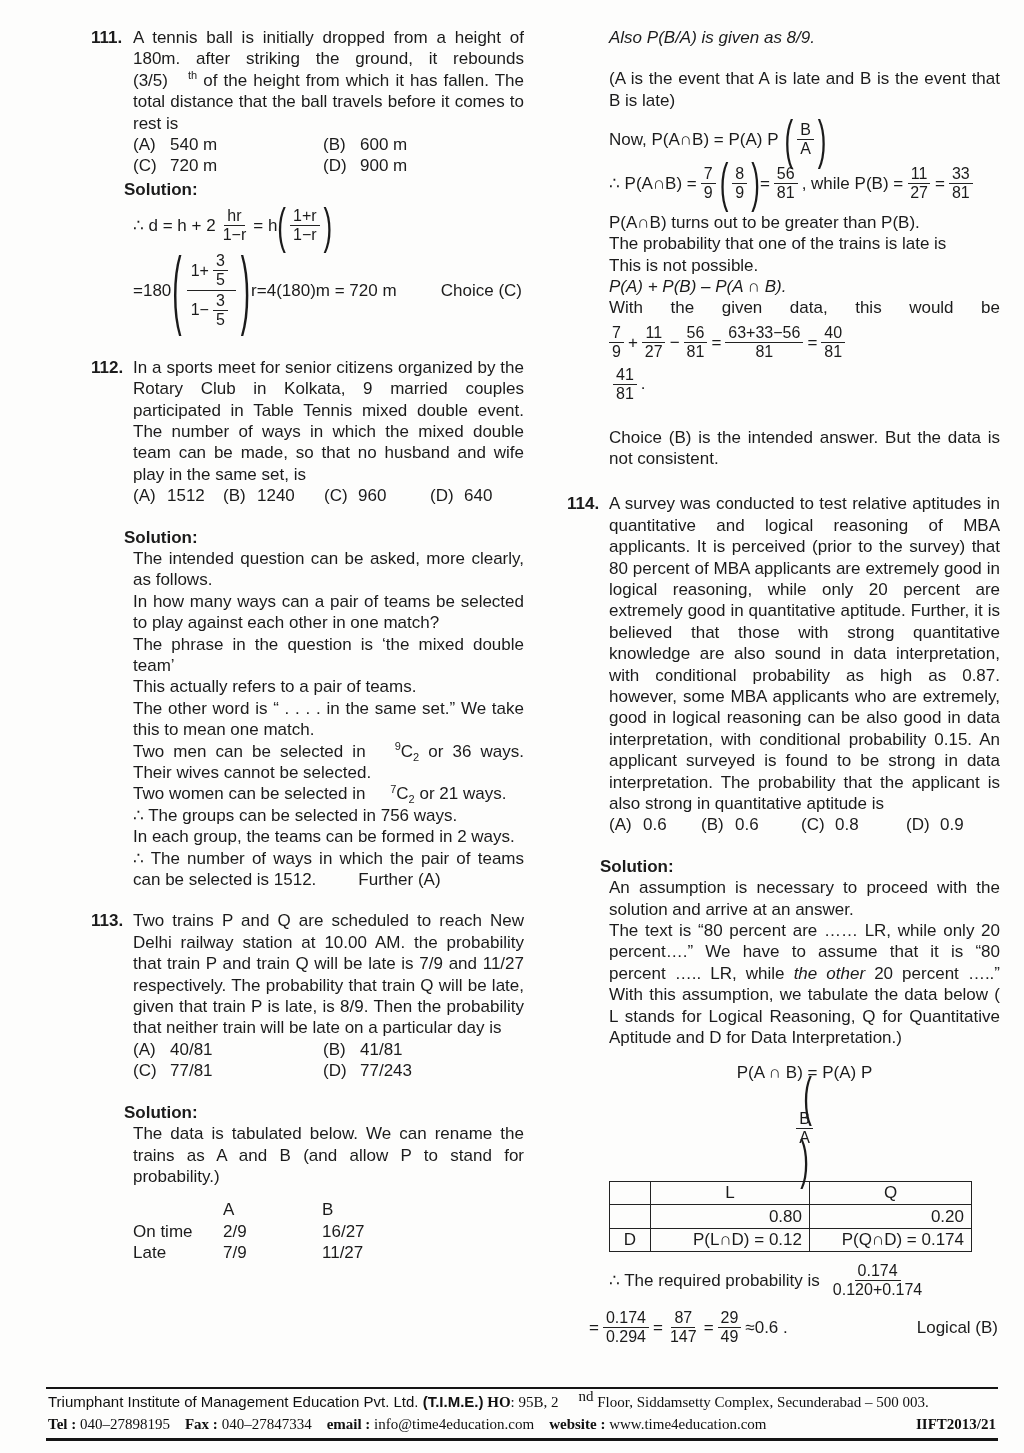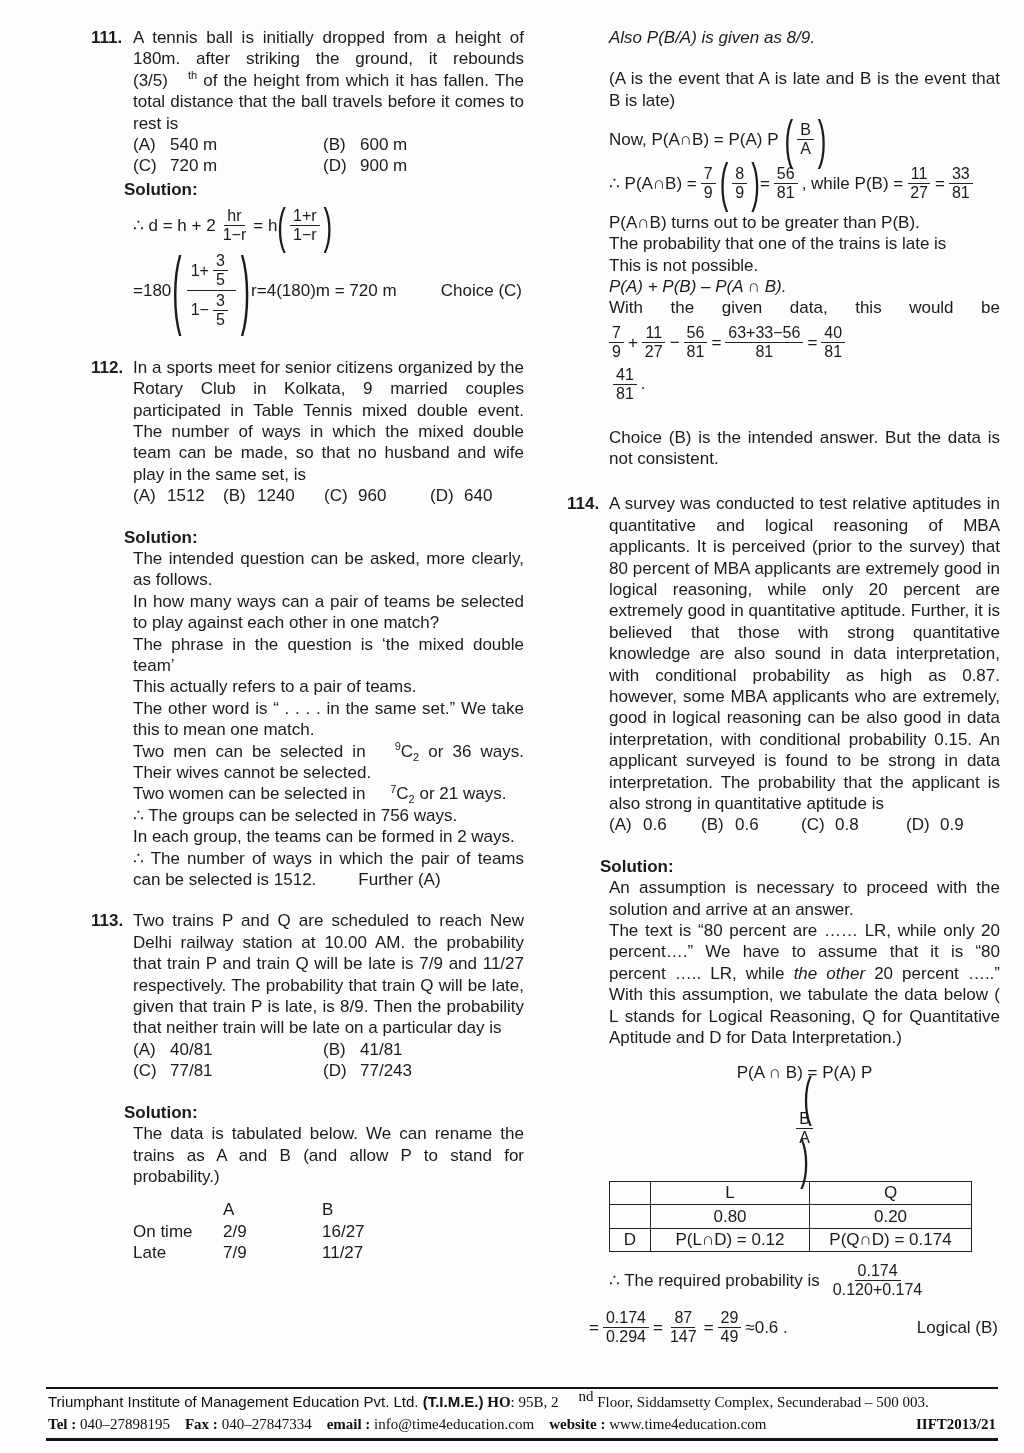--- a/index.html
+++ b/index.html
@@ -47,21 +47,21 @@
   .bp.t2 { transform:scaleY(2.05); }
   .bp.t3 { font-size:28px; transform:scaleY(3.1); margin:0 1px; }
   .choice-r { margin-left:auto; padding-right:2px; }
   .choice-gap { margin-left:42px; }
   .jlast { text-align-last:justify; }
   .it { font-style:italic; }
   
   .t113 { display:grid; grid-template-columns:90px 99px auto; margin-top:12px; text-align:left; }
   
   .t114 { border-collapse:collapse; margin:8px 0 4px 0; }
-  .t114 td { border:1.6px solid #232323; font-size:17px; padding:0 7px; height:23.5px; text-align:center; }
+  .t114 td { border:1.6px solid #232323; font-size:17px; padding:0 7px; height:23.5px; text-align:right; }
   .t114 td.c { text-align:center; }
   .w1 { width:41px; } .w2 { width:159px; } .w3 { width:162px; }
   
   .footer { position:absolute; left:46px; top:1387px; width:952px;
             font-family:"Liberation Serif", serif; font-size:15px; color:#101010;
             border-top:2.2px solid #151515; border-bottom:3.5px solid #151515;
             padding:3px 2px 4px 2px; }
   .footer .sans { font-family:"Liberation Sans", sans-serif; }
   .b { font-weight:700; }
   .fline1 { white-space:nowrap; line-height:20px; }

